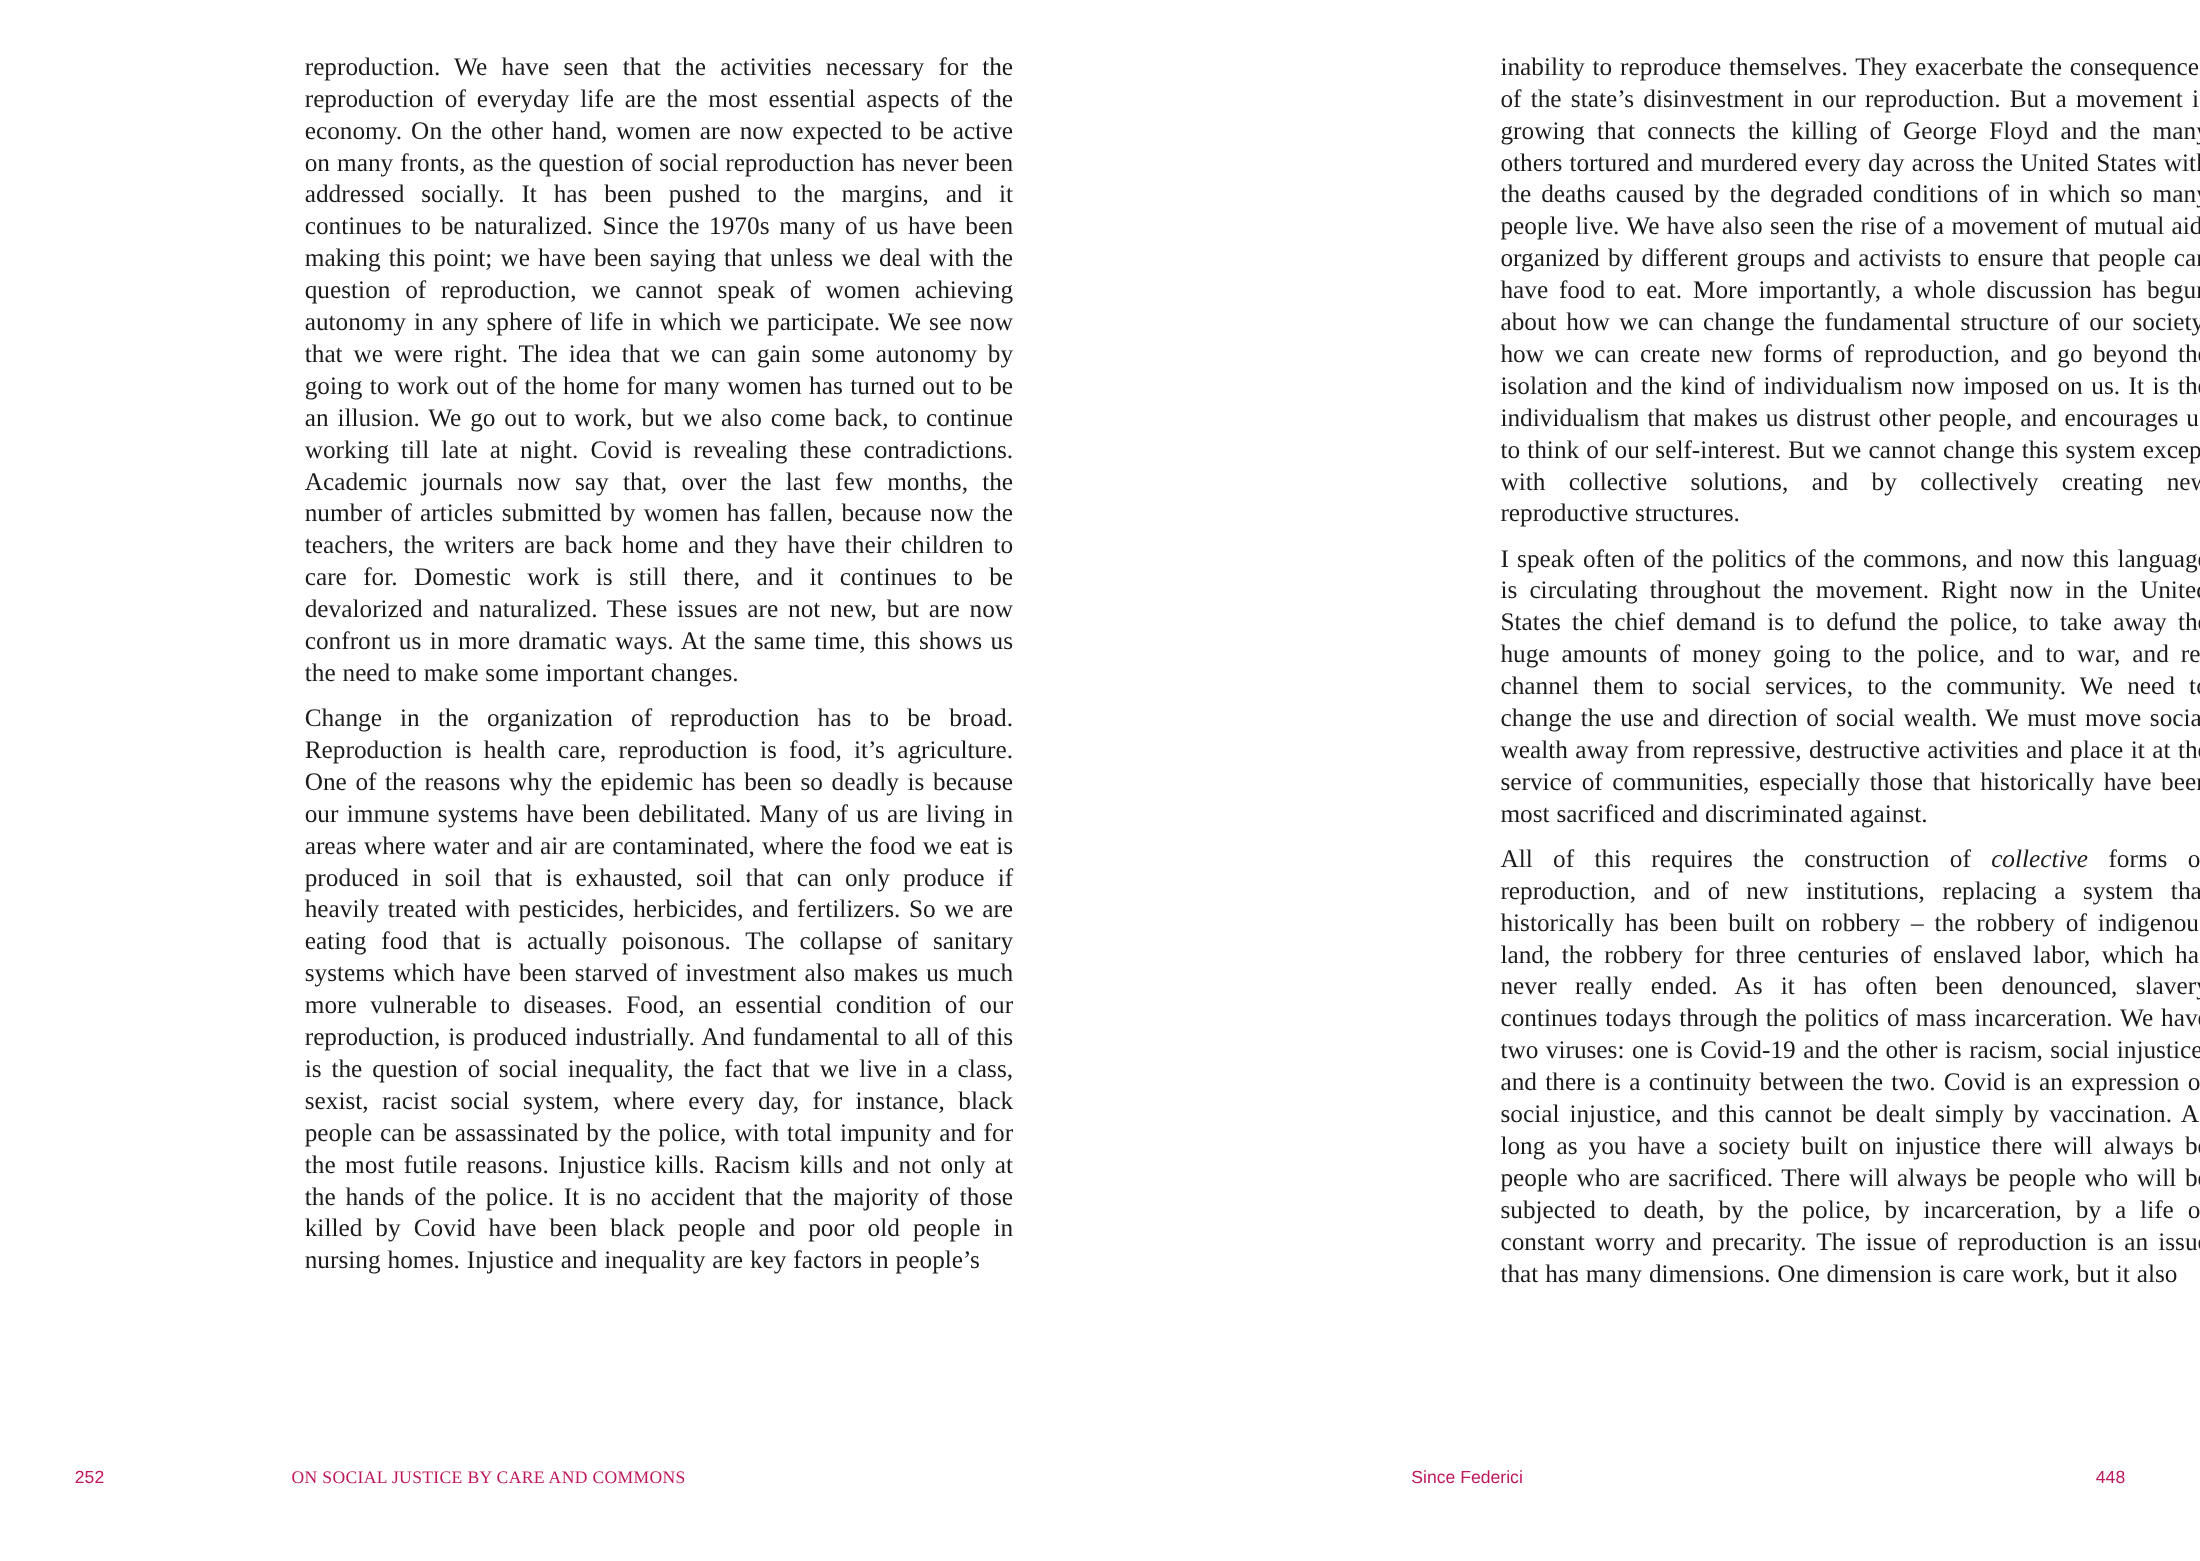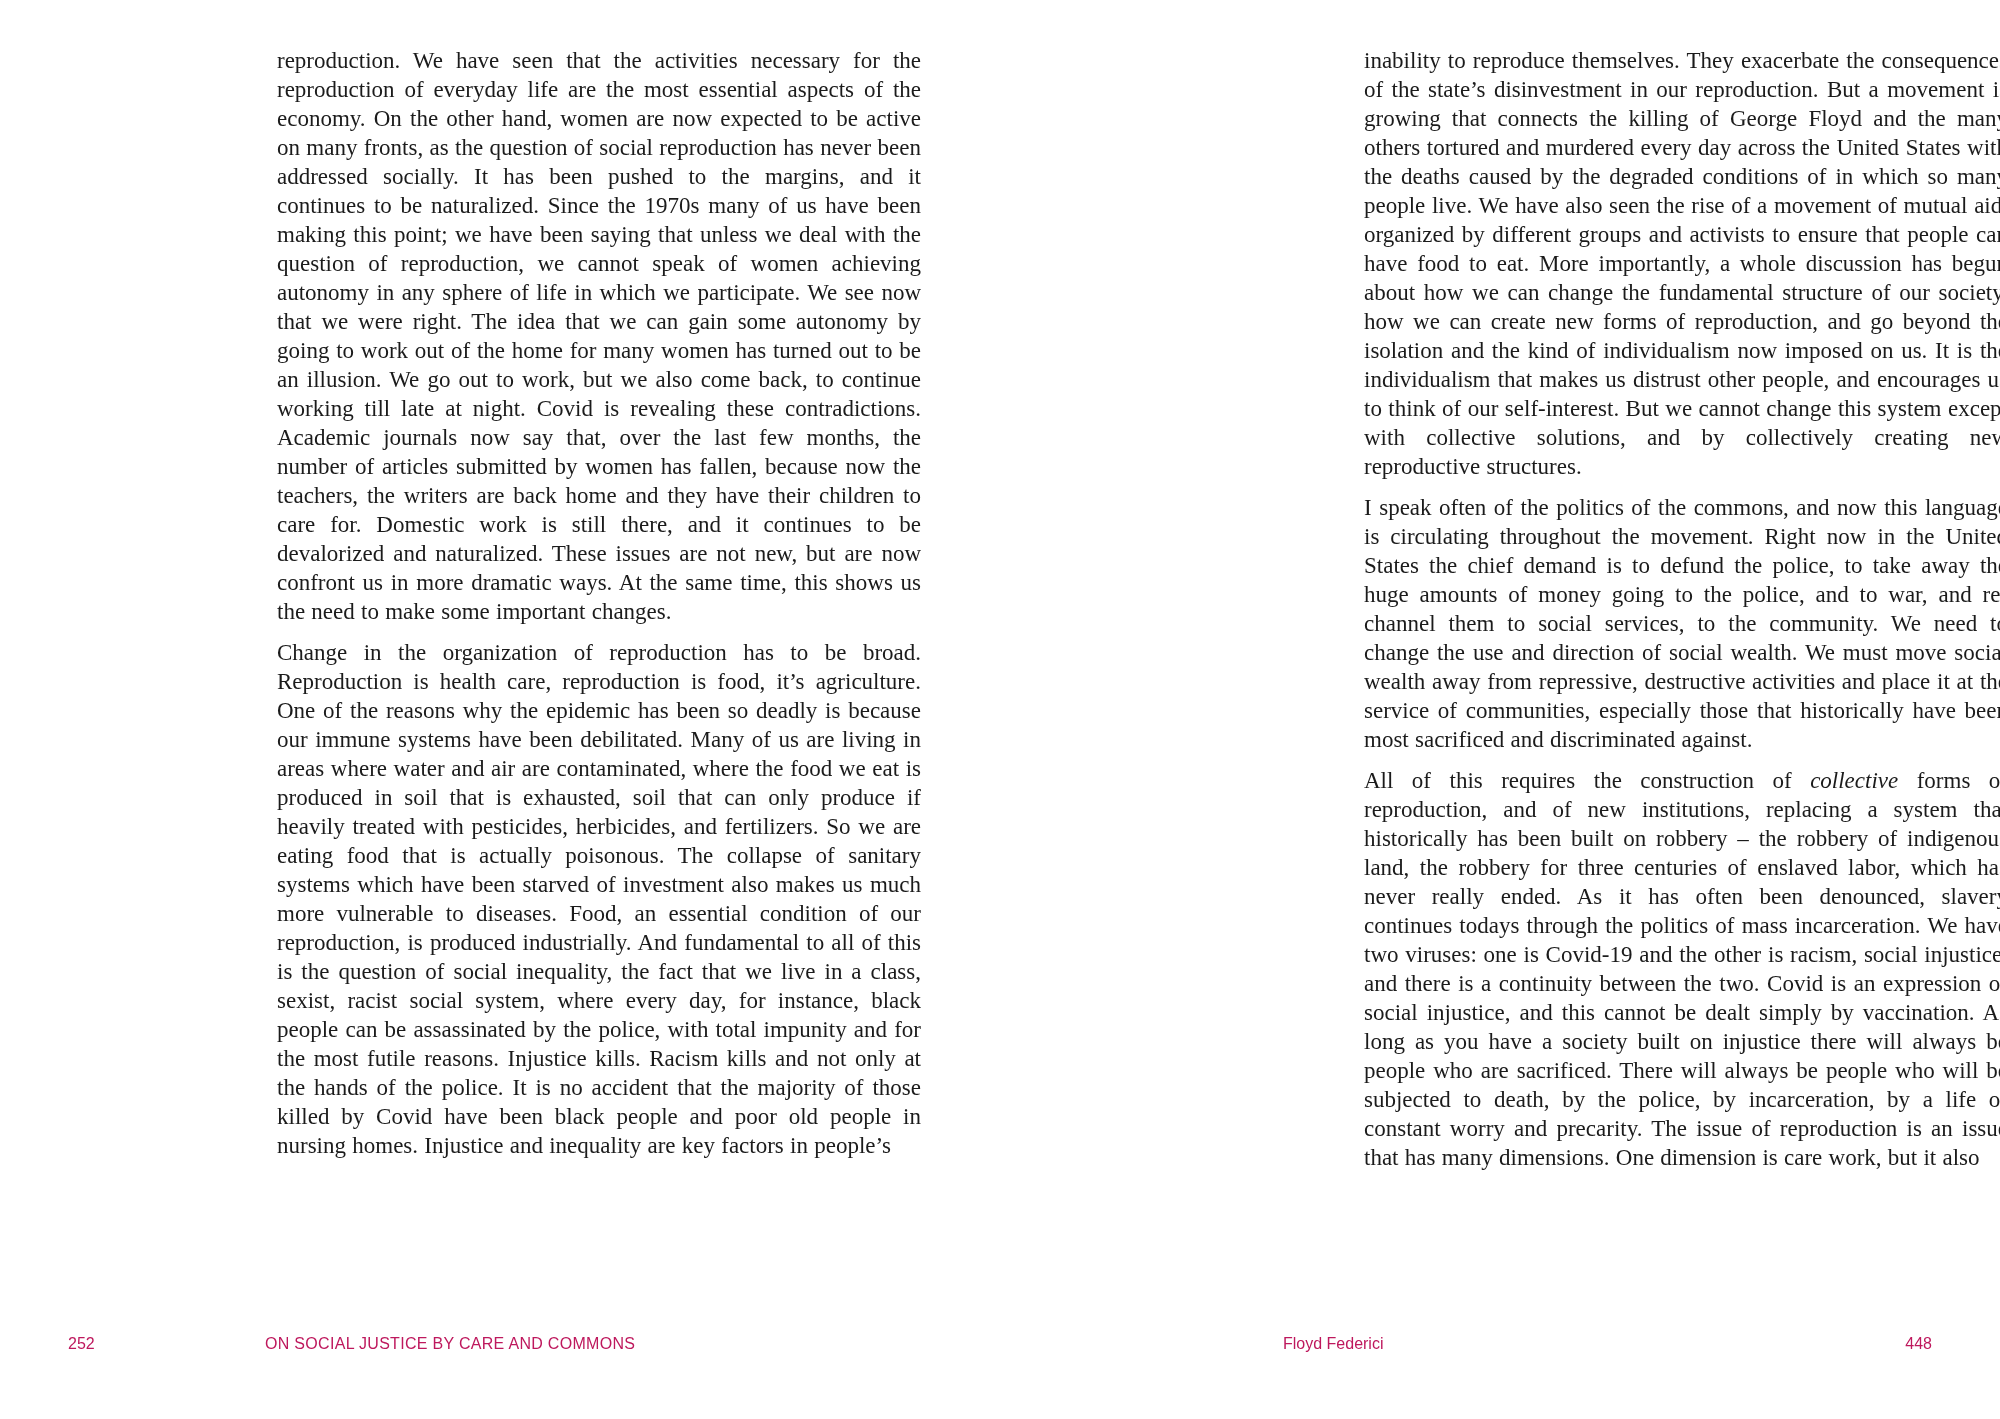--- a/index.html
+++ b/index.html
@@ -51,20 +51,21 @@
   .page-number-left {
     position: absolute;
     left: 68px;
     top: 0;
   }
   .footer-title {
     position: absolute;
     left: 265px;
     top: 0;
     letter-spacing: 0.3px;
+    font-family: Liberation Serif, serif;
   }
   .footer-author {
     position: absolute;
     left: 1283px;
     top: 0;
   }
   .page-number-right {
     position: absolute;
     left: 1864px;
     top: 0;
@@ -84,17 +85,17 @@
 
   <div class="column col-right" lang="en">
     <p class="para">inability to reproduce themselves. They exacerbate the consequences of the state’s disinvestment in our reproduction. But a movement is growing that connects the killing of George Floyd and the many others tortured and murdered every day across the United States with the deaths caused by the degraded conditions of in which so many people live. We have also seen the rise of a movement of mutual aid, organized by different groups and activists to ensure that people can have food to eat. More importantly, a whole discussion has begun about how we can change the fundamental structure of our society, how we can create new forms of reproduction, and go beyond the isolation and the kind of individualism now imposed on us. It is the individualism that makes us distrust other people, and encourages us to think of our self-interest. But we cannot change this system except with collective solutions, and by collectively creating new reproductive structures.</p>
     <p class="para">I speak often of the politics of the commons, and now this language is circulating throughout the movement. Right now in the United States the chief demand is to defund the police, to take away the huge amounts of money going to the police, and to war, and re-channel them to social services, to the community. We need to change the use and direction of social wealth. We must move social wealth away from repressive, destructive activities and place it at the service of communities, especially those that historically have been most sacrificed and discriminated against.</p>
     <p class="para"><span>All of this requires the construction of </span><em>collective</em><span> forms of reproduction, and of new institutions, replacing a system that historically has been built on robbery – the robbery of indigenous land, the robbery for three centuries of enslaved labor, which has never really ended. As it has often been denounced, slavery continues todays through the politics of mass incarceration. We have two viruses: one is Covid-19 and the other is racism, social injustice, and there is a continuity between the two. Covid is an expression of social injustice, and this cannot be dealt simply by vaccination. As long as you have a society built on injustice there will always be people who are sacrificed. There will always be people who will be subjected to death, by the police, by incarceration, by a life of constant worry and precarity. The issue of reproduction is an issue that has many dimensions. One dimension is care work, but it also</span></p>
   </div>
 
   <div class="footer">
     <div class="page-number-left">252</div>
     <div class="footer-title">ON SOCIAL JUSTICE BY CARE AND COMMONS</div>
-    <div class="footer-author">Floyd Federici</div>
+    <div class="footer-author">Since Federici</div>
     <div class="page-number-right">448</div>
   </div>
 
 </div>
 
 </body></html>

